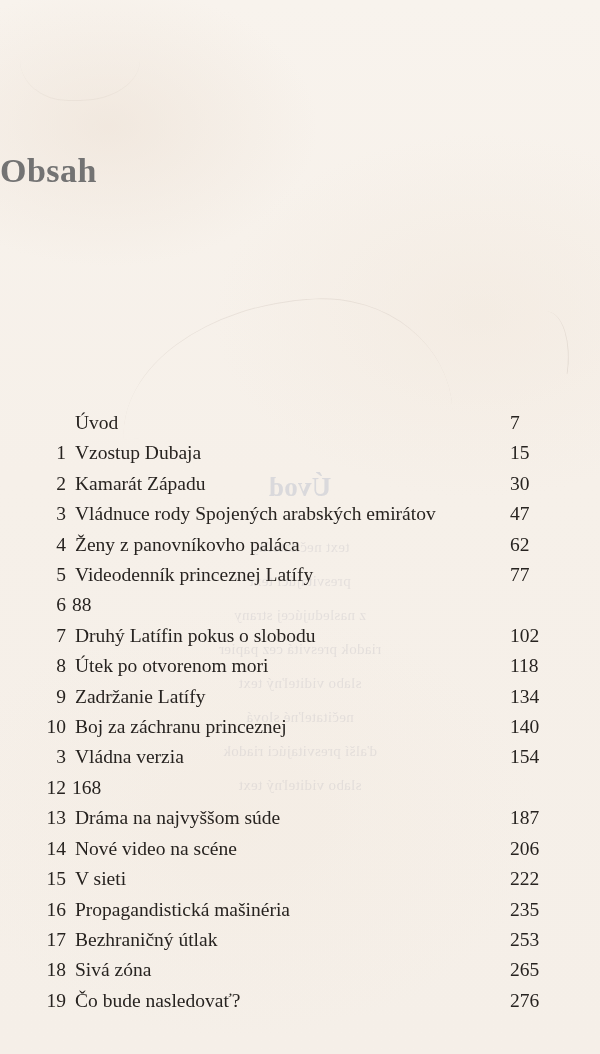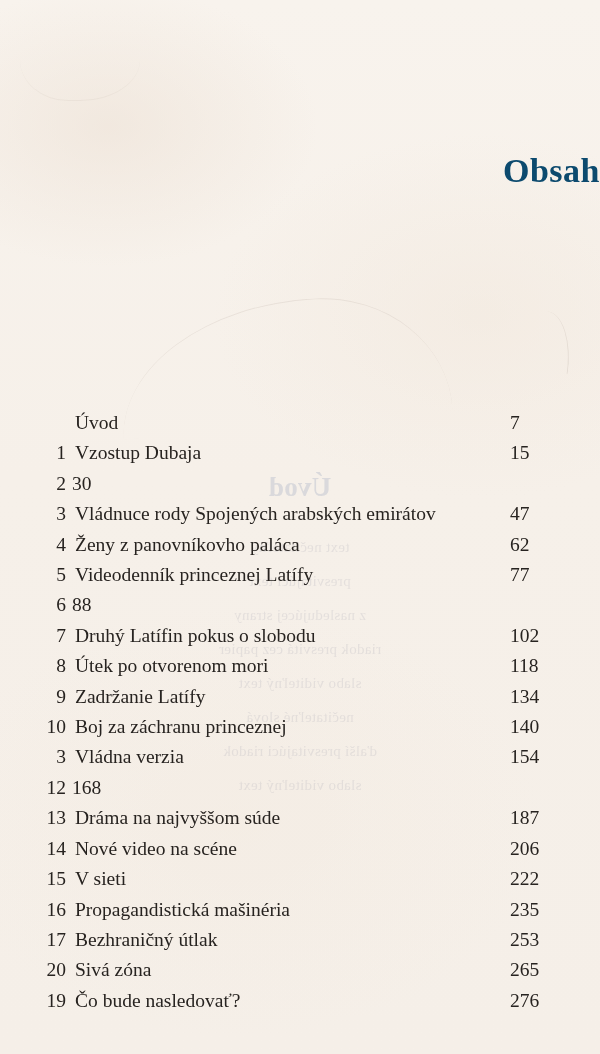--- a/index.html
+++ b/index.html
@@ -79,25 +79,25 @@
   .page {
     position: relative;
     width: 600px;
     height: 1054px;
   }
   .toc-title {
     position: absolute;
     top: 152px;
     left: 0;
     right: 0;
-    text-align: right;
+    text-align: left;
     font-size: 34px;
     font-weight: bold;
     letter-spacing: 0.5px;
-    color: #0c4a6e;
+    color: #737373;
   }
   .toc-list {
     position: absolute;
     top: 408px;
     left: 36px;
     right: 36px;
   }
   .toc-row {
     display: flex;
     align-items: baseline;
@@ -156,20 +156,21 @@
     </div>
 
     <div class="toc-row">
       <span class="toc-num">1</span>
       <span class="toc-label">Vzostup Dubaja</span>
       <span class="toc-page">15</span>
     </div>
 
     <div class="toc-row">
       <span class="toc-num">2</span>
+      <span class="toc-label">Kamarát Západu</span>
       <span class="toc-page">30</span>
     </div>
 
     <div class="toc-row">
       <span class="toc-num">3</span>
       <span class="toc-label">Vládnuce rody Spojených arabských emirátov</span>
       <span class="toc-page">47</span>
     </div>
 
     <div class="toc-row">
@@ -248,21 +249,21 @@
       <span class="toc-page">235</span>
     </div>
 
     <div class="toc-row">
       <span class="toc-num">17</span>
       <span class="toc-label">Bezhraničný útlak</span>
       <span class="toc-page">253</span>
     </div>
 
     <div class="toc-row">
-      <span class="toc-num">20</span>
+      <span class="toc-num">18</span>
       <span class="toc-label">Sivá zóna</span>
       <span class="toc-page">265</span>
     </div>
 
     <div class="toc-row">
       <span class="toc-num">19</span>
       <span class="toc-label">Čo bude nasledovať?</span>
       <span class="toc-page">276</span>
     </div>
 

